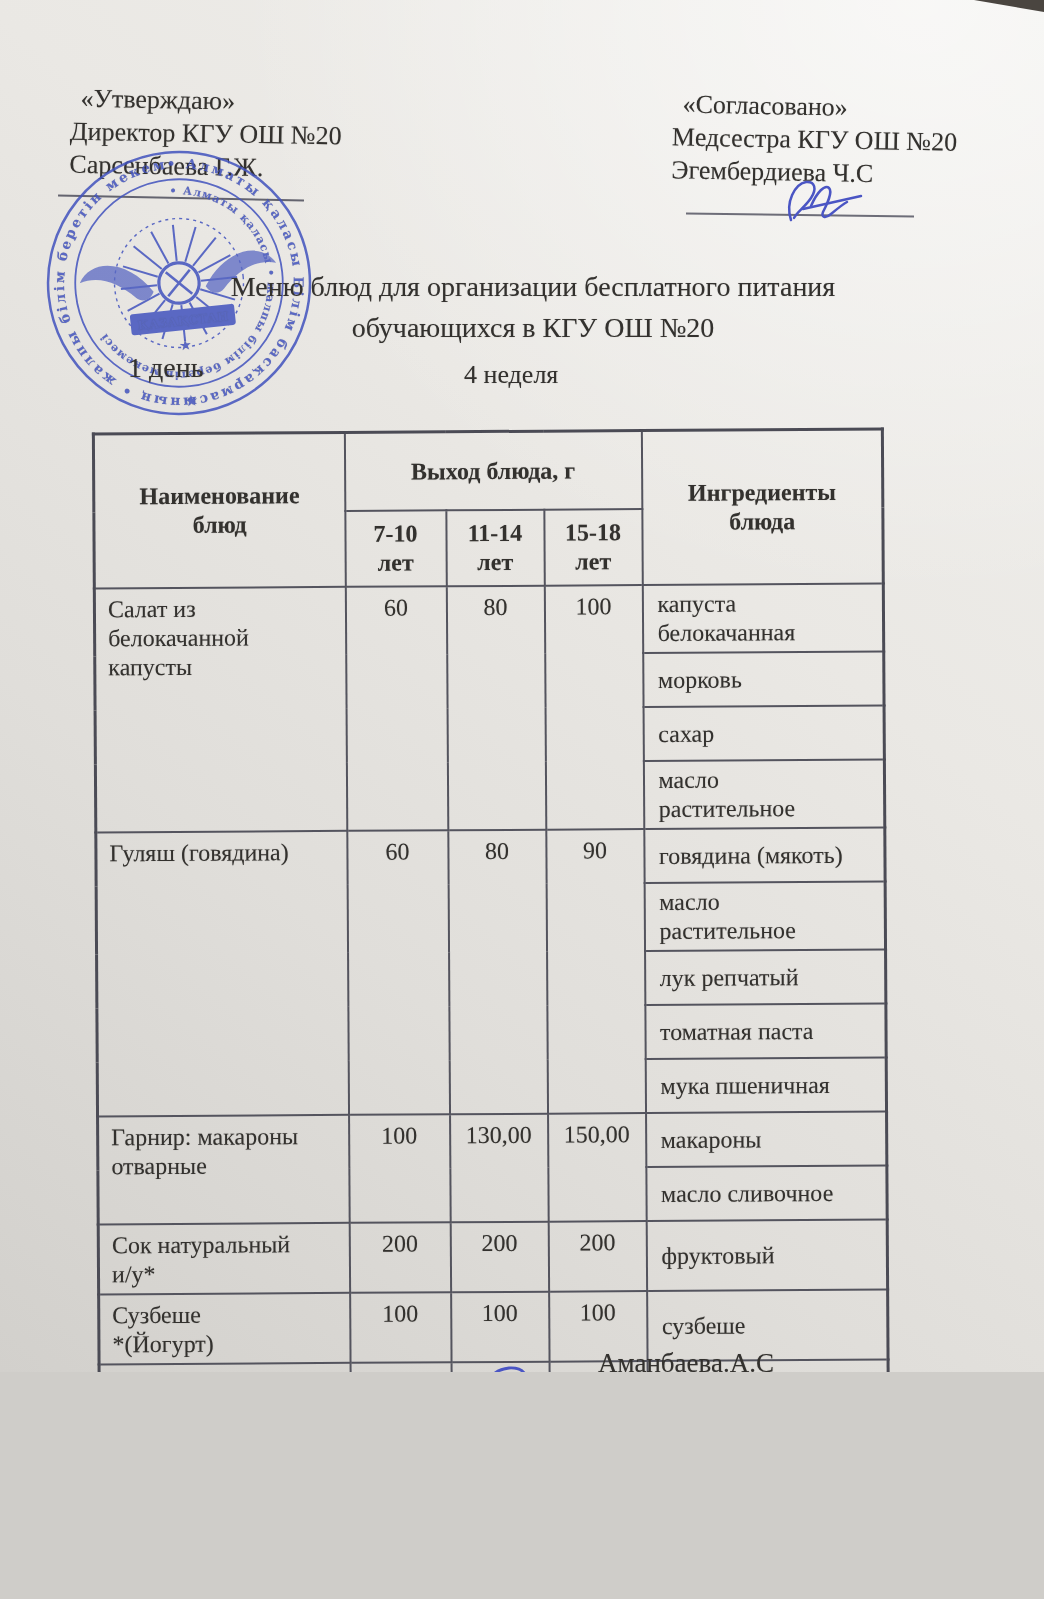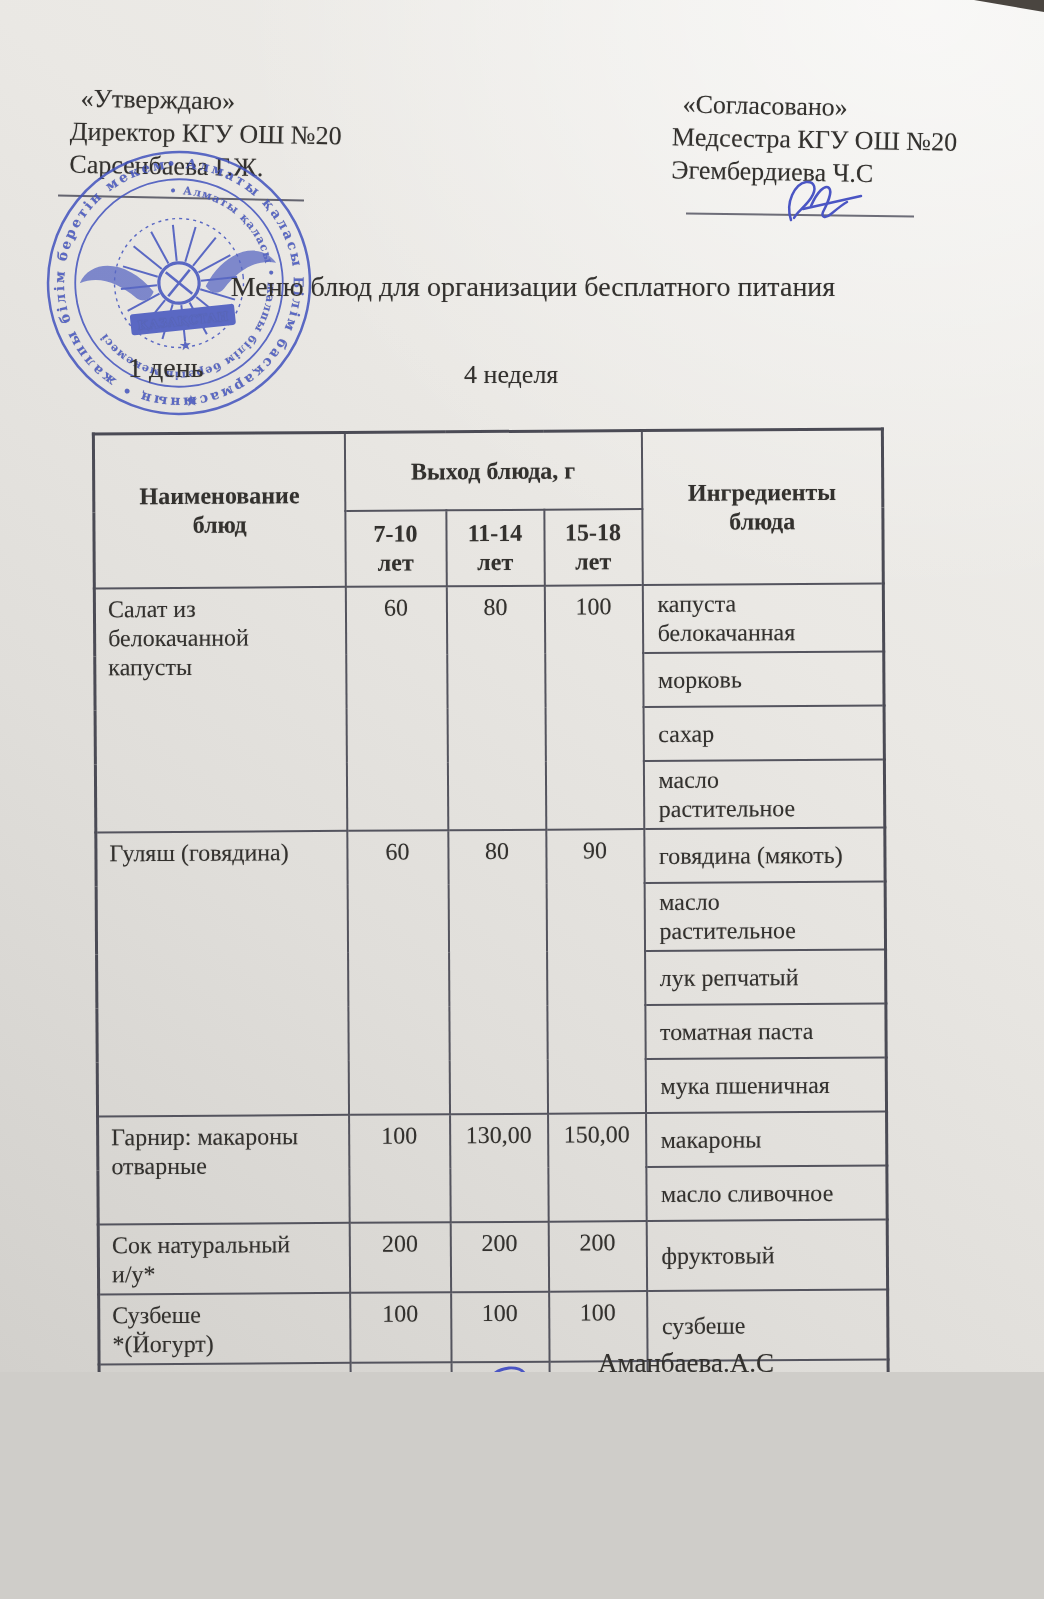--- a/index.html
+++ b/index.html
@@ -122,20 +122,21 @@
       <path d="M-26,6 C-48,-28 -84,-34 -98,-10 C-78,-16 -60,-6 -44,10 C-38,16 -30,14 -26,6 Z" fill="#4253be" stroke="none" opacity="0.75"></path>
       <path d="M26,6 C48,-28 84,-34 98,-10 C78,-16 60,-6 44,10 C38,16 30,14 26,6 Z" fill="#4253be" stroke="none" opacity="0.75"></path>
       <rect x="-52" y="26" width="104" height="21" rx="3" fill="#4253be" stroke="none"></rect>
       <text x="0" y="42" font-size="12" text-anchor="middle" fill="#eceae6" stroke="none">ҚАЗАҚСТАН</text>
       <text x="0" y="66" font-size="12" text-anchor="middle" stroke="none">★</text>
     </g>
   </svg>
 
   <div class="title">
     <div>Меню блюд для организации бесплатного питания</div>
+    <div>обучающихся в КГУ ОШ №20</div>
   </div>
 
   <div class="day">1 день</div>
   <div class="week">4 неделя</div>
 
   <div class="table-wrap">
     <table class="menu">
       <colgroup>
         <col style="width:251px">
           <col style="width:101px">

